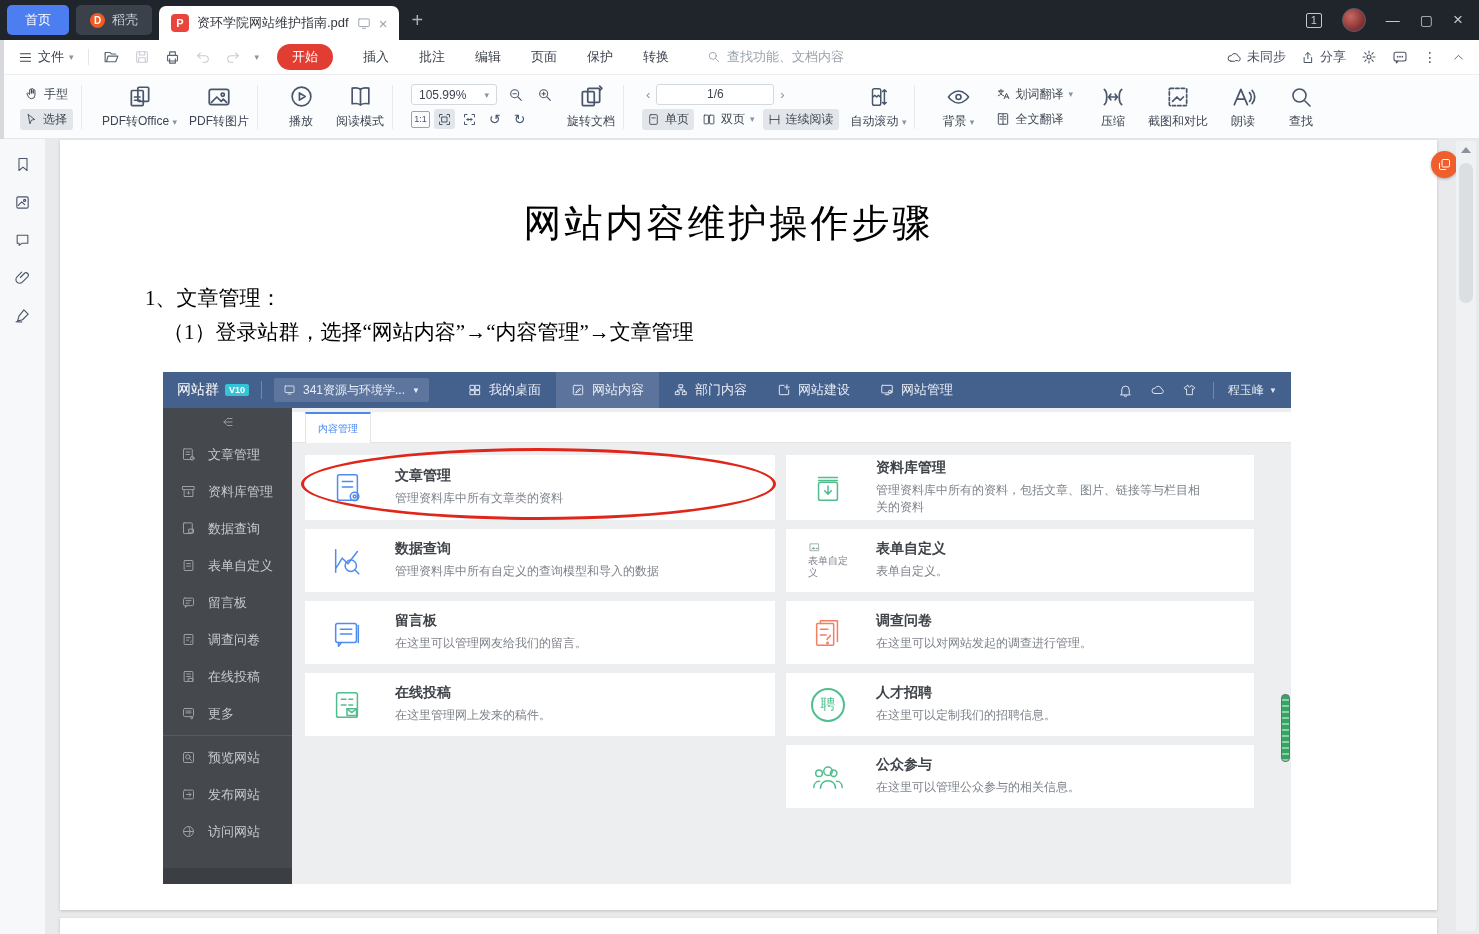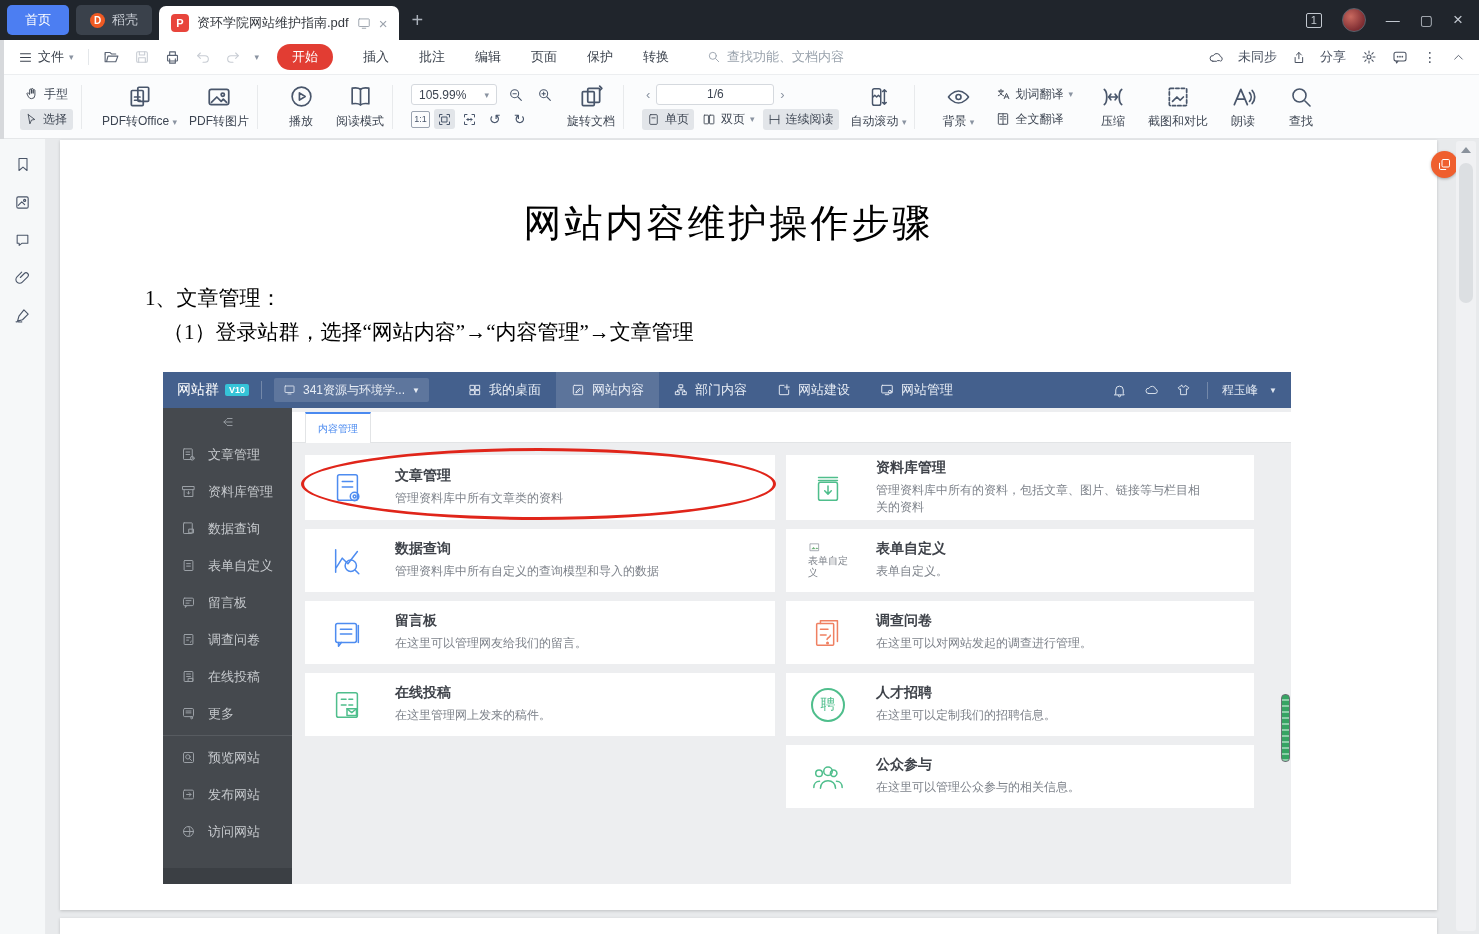--- a/index.html
+++ b/index.html
@@ -26,21 +26,21 @@
   
   .menubar{position:absolute;left:4px;top:40px;width:100%;height:35px;background:#fff;border-bottom:1px solid #eceef0;display:flex;align-items:center;font-size:13px;}
   .mb-ic{color:#5a6373;margin-left:14px;}
   .mb-ic.dis{color:#c7ccd3;}
   .filebtn{display:flex;align-items:center;gap:5px;margin-left:14px;color:#3b424d;}
   .vsep{width:1px;height:16px;background:#e4e7ea;margin-left:14px;}
   .pill{margin-left:18px;background:#e23d33;color:#ffffff;border-radius:13px;padding:4px 15px;font-size:13px;}
   .mtab{margin-left:30px;color:#3b424d;}
   .msearch{display:flex;align-items:center;gap:6px;margin-left:38px;color:#9aa3ad;}
   .mb-right{margin-left:auto;display:flex;align-items:center;gap:15px;padding-right:18px;color:#4a5261;}
-  .mb-right .lbl{display:flex;align-items:center;gap:13px;}
+  .mb-right .lbl{display:flex;align-items:center;gap:4px;}
 
   
   .ribbon{position:absolute;left:4px;top:75px;width:100%;height:64px;background:#fbfcfd;border-bottom:1px solid #e5e7e9;display:flex;align-items:center;color:#43506a;}
   .rsep{width:1px;height:44px;background:#e8eaec;margin:0 8px;}
   .stack{display:flex;flex-direction:column;gap:4px;margin-left:10px;}
   .srow{display:flex;align-items:center;gap:5px;font-size:12px;color:#3d4552;padding:2px 5px;border-radius:3px;}
   .srow.hl{background:#e2e5e9;}
   .bigbtn{display:flex;flex-direction:column;align-items:center;gap:3px;font-size:12px;color:#3d4552;margin-left:12px;min-width:46px;}
   .bigbtn .bi{height:26px;display:flex;align-items:center;justify-content:center;color:#49566b;}
   .caret{font-size:9px;color:#8a93a1;}
@@ -68,21 +68,21 @@
   
   .shot{position:absolute;left:103px;top:232px;width:1128px;height:512px;background:#edeef0;font-size:13px;overflow:hidden;}
   .snav{position:absolute;left:0;top:0;width:100%;height:36px;background:#44608d;display:flex;align-items:center;color:#e9eef6;}
   .brand{display:flex;align-items:center;gap:6px;margin-left:14px;font-size:14px;color:#fff;}
   .vbadge{background:#35c3d8;color:#fff;font-size:9px;border-radius:2px;padding:1px 4px;font-weight:bold;}
   .snav .div{width:1px;height:18px;background:rgba(255,255,255,.25);margin:0 12px;}
   .selector{background:rgba(255,255,255,.14);border-radius:2px;height:24px;display:flex;align-items:center;gap:7px;padding:0 9px;font-size:12px;color:#e8edf5;}
   .snav-item{display:flex;align-items:center;gap:7px;padding:0 15px;height:36px;font-size:13px;}
   .snav-item.active{background:rgba(255,255,255,.13);}
   .snav-right{margin-left:auto;display:flex;align-items:center;gap:16px;padding-right:14px;color:#dfe6f0;}
-  .uname{display:flex;align-items:center;gap:11px;font-size:12px;border-left:1px solid rgba(255,255,255,.25);padding-left:14px;}
+  .uname{display:flex;align-items:center;gap:5px;font-size:12px;border-left:1px solid rgba(255,255,255,.25);padding-left:14px;}
 
   .sbar{position:absolute;left:0;top:36px;width:129px;bottom:0;background:#45494e;color:#c6c9cd;}
   .sb-collapse{height:28px;display:flex;align-items:center;justify-content:center;color:#9ba0a6;}
   .sb-item{height:37px;display:flex;align-items:center;gap:12px;padding-left:18px;font-size:13px;}
   .sb-item .mi{color:#9ba0a6;}
   .sb-div{height:1px;background:rgba(255,255,255,.10);margin:3px 0;}
   .sb-bottom{position:absolute;left:0;bottom:0;width:100%;height:16px;background:#3b3f44;}
 
   .scontent{position:absolute;left:129px;top:36px;right:0;bottom:0;background:#edeef0;}
   .tabrow{position:absolute;left:0;top:4px;width:100%;height:31px;background:#fff;border-bottom:1px solid #e2e4e6;}

